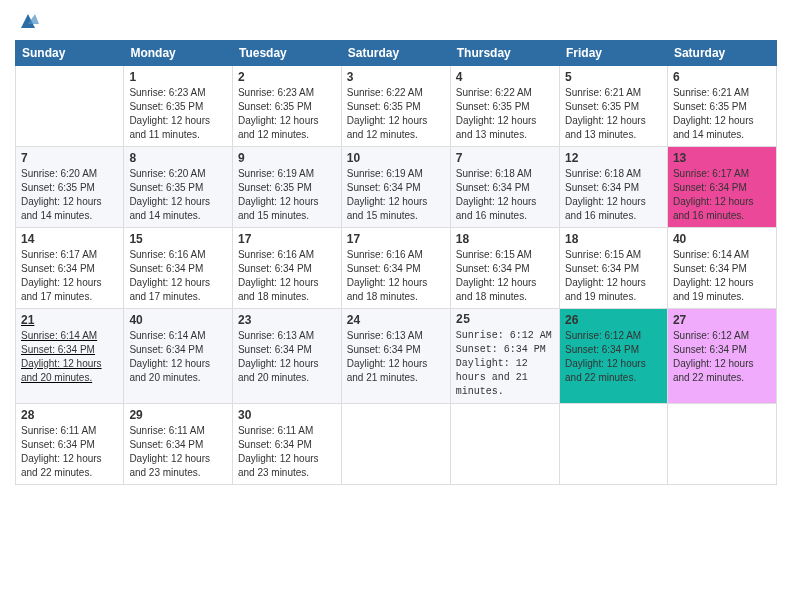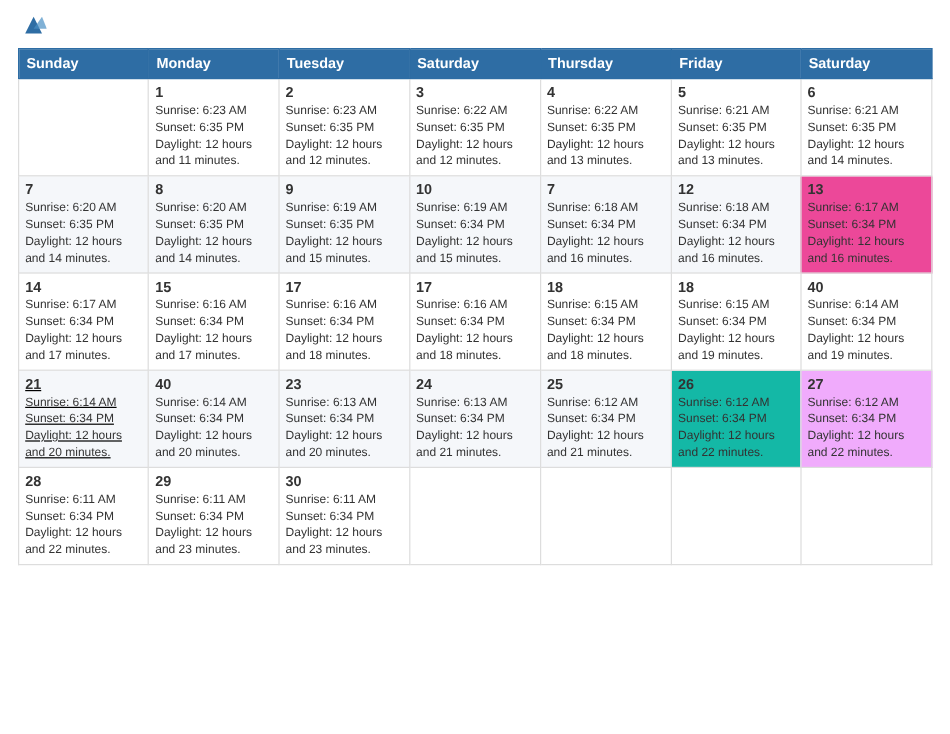--- a/index.html
+++ b/index.html
@@ -215,21 +215,21 @@
             <div class="day-info">Sunrise: 6:14 AM<br>Sunset: 6:34 PM<br>Daylight: 12 hours and 20 minutes.</div>
           </td>
           <td style="background: rgb(245, 247, 250);">
             <span class="day-number">23</span>
             <div class="day-info">Sunrise: 6:13 AM<br>Sunset: 6:34 PM<br>Daylight: 12 hours and 20 minutes.</div>
           </td>
           <td style="background: rgb(245, 247, 250);">
             <span class="day-number">24</span>
             <div class="day-info">Sunrise: 6:13 AM<br>Sunset: 6:34 PM<br>Daylight: 12 hours and 21 minutes.</div>
           </td>
-          <td style="background: rgb(245, 247, 250);">
+          <td style="background: rgb(245, 247, 250); font-family: Liberation Mono, monospace;">
             <span class="day-number">25</span>
             <div class="day-info">Sunrise: 6:12 AM<br>Sunset: 6:34 PM<br>Daylight: 12 hours and 21 minutes.</div>
           </td>
           <td style="background: #14b8a6;">
             <span class="day-number">26</span>
             <div class="day-info">Sunrise: 6:12 AM<br>Sunset: 6:34 PM<br>Daylight: 12 hours and 22 minutes.</div>
           </td>
           <td style="background: #f0abfc;">
             <span class="day-number">27</span>
             <div class="day-info">Sunrise: 6:12 AM<br>Sunset: 6:34 PM<br>Daylight: 12 hours and 22 minutes.</div>

